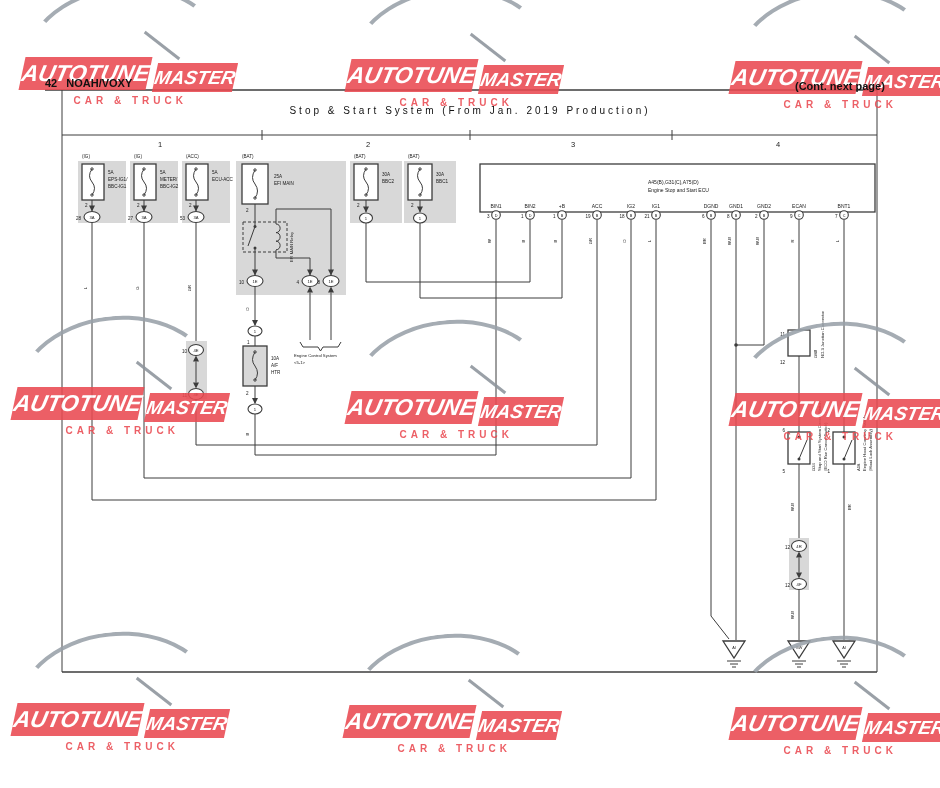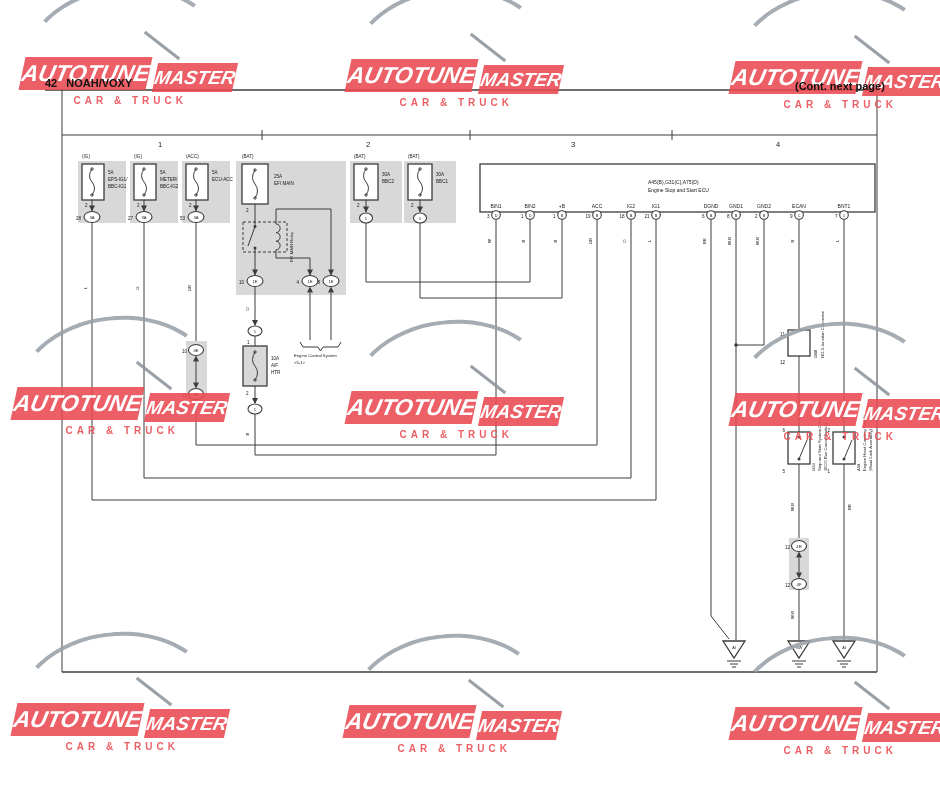--- a/index.html
+++ b/index.html
@@ -49,20 +49,21 @@
 </style>
 </head>
 <body>
 
 <div class="canvas">
 
   <div class="hdr">
     <span class="num">42</span><span>NOAH/VOXY</span>
   </div>
   <div class="cont">(Cont. next page)</div>
+  <div class="ttl">Stop &amp; Start System (From Jan. 2019 Production)</div>
 
   <svg class="diagram-svg" width="940" height="788" viewBox="0 0 940 788">
 
     <g>
       <line class="ln2" x1="45" y1="90" x2="877" y2="90"></line>
       <line class="ln" x1="62" y1="90" x2="62" y2="672"></line>
       <line class="ln" x1="877" y1="90" x2="877" y2="672"></line>
       <line class="ln2" x1="62" y1="672" x2="877" y2="672"></line>
       <line class="ln" x1="62" y1="135" x2="877" y2="135"></line>
       <line class="ln" x1="262" y1="130" x2="262" y2="140"></line>

